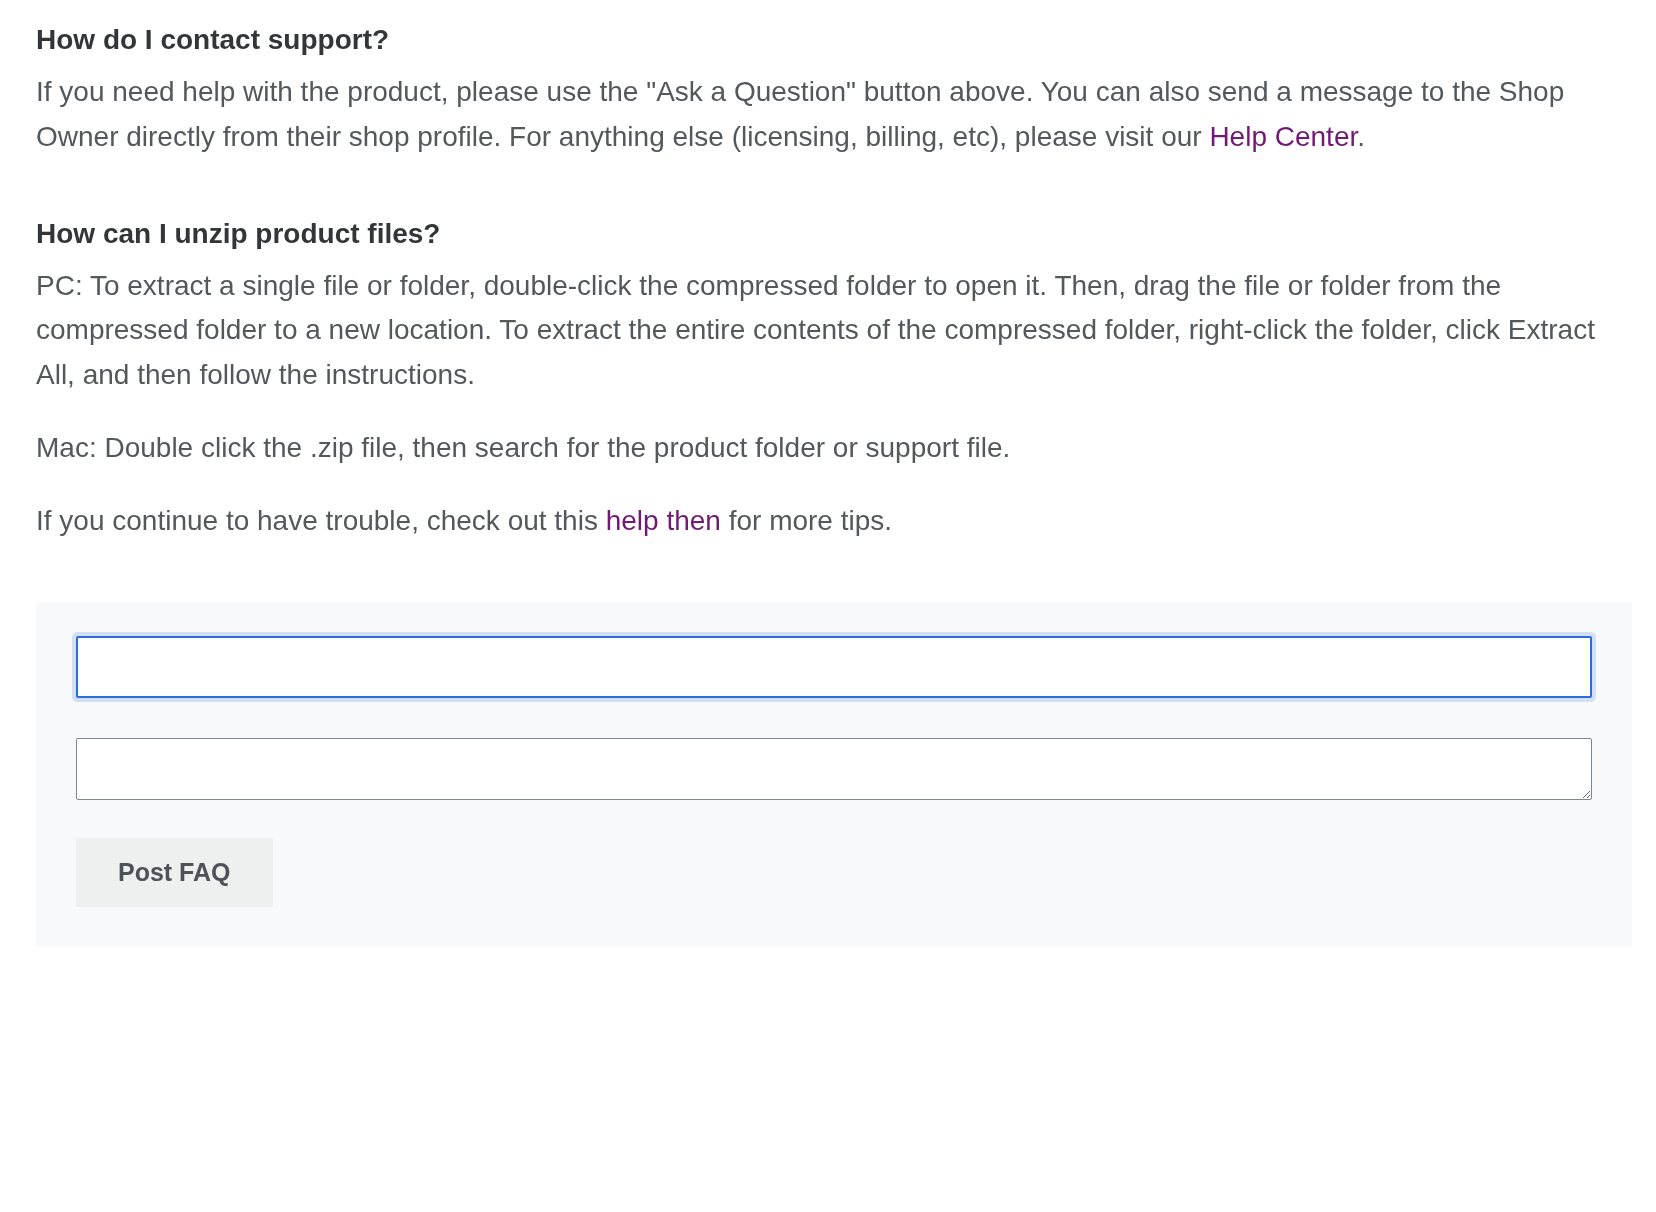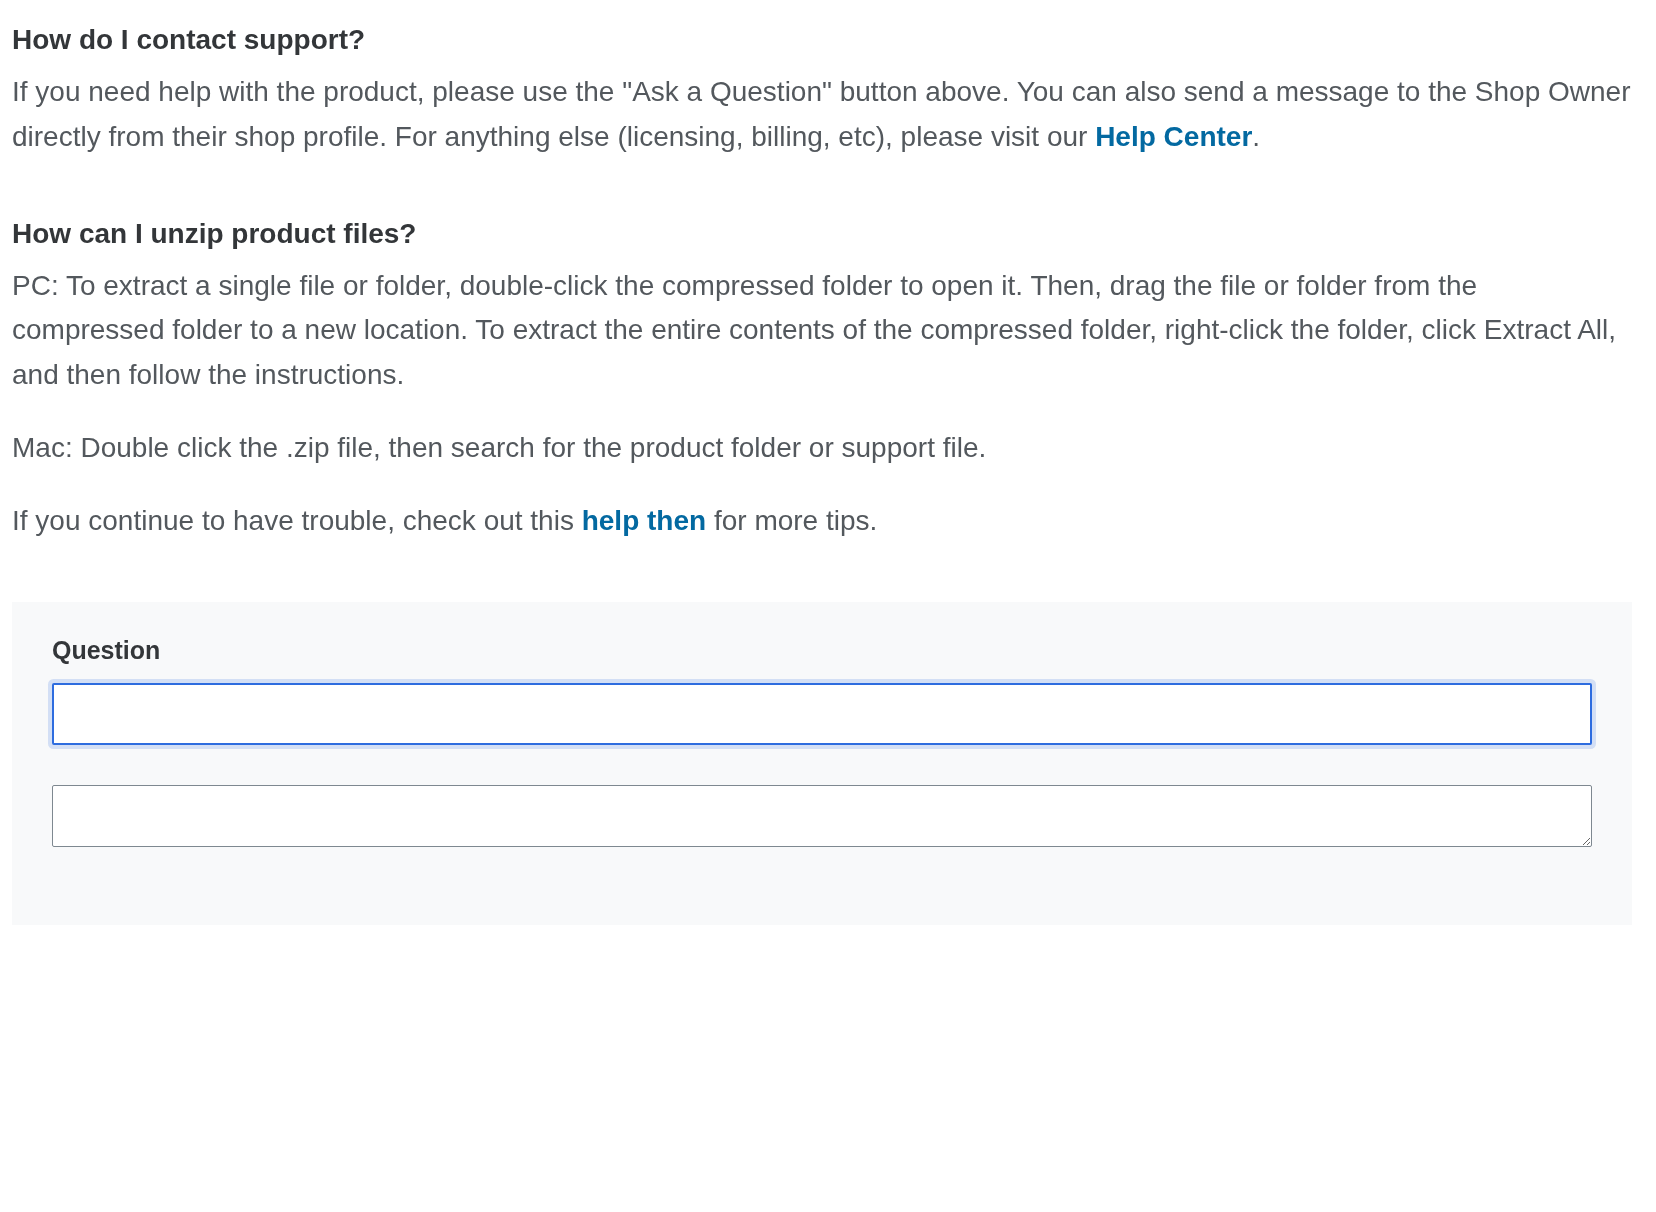--- a/index.html
+++ b/index.html
@@ -5,45 +5,44 @@
   * { box-sizing: border-box; }
   html, body {
     margin: 0;
     padding: 0;
     width: 1656px;
     font-family: -apple-system, BlinkMacSystemFont, "Segoe UI", Helvetica, Arial, sans-serif;
     color: #2e3338;
     background: #fff;
   }
   .page {
-    padding: 24px 24px 24px 12px;
+    padding: 24px 24px 24px 36px;
   }
   .faq-block {
     margin-bottom: 58px;
   }
   .faq-heading {
     font-size: 28px;
     font-weight: 700;
     color: #333639;
     margin: 0 0 14px 0;
   }
   .faq-body {
     font-size: 28px;
     line-height: 1.6;
     color: #53585d;
   }
   .faq-body .para {
     margin: 0 0 28px 0;
   }
   .faq-body .para:last-child { margin-bottom: 0; }
   a.faq-link {
-    color: #0369a1;
+    color: #701a75;
     text-decoration: none;
     cursor: pointer;
-    font-weight: bold;
   }
 
   .form-panel {
     background: #f8f9fa;
     padding: 34px 40px 40px 40px;
     margin-top: 30px;
   }
   .form-label {
     font-size: 25px;
     font-weight: 600;
@@ -104,18 +103,20 @@
   <div class="faq-block">
     <h3 class="faq-heading">How can I unzip product files?</h3>
     <div class="faq-body">
       <p class="para">PC: To extract a single file or folder, double-click the compressed folder to open it. Then, drag the file or folder from the compressed folder to a new location. To extract the entire contents of the compressed folder, right-click the folder, click Extract All, and then follow the instructions.</p>
       <p class="para">Mac: Double click the .zip file, then search for the product folder or support file.</p>
       <p class="para">If you continue to have trouble, check out this <a class="faq-link" href="#">help then</a> for more tips.</p>
     </div>
   </div>
 
   <div class="form-panel">
-    <div class="form-label">Question</div>
     <input type="text" class="question-input" autofocus="" style="">
     <textarea class="answer-textarea" style=""></textarea>
+    <div>
+      <button class="post-button">Post FAQ</button>
+    </div>
   </div>
 
 </div>
 
 </body></html>

